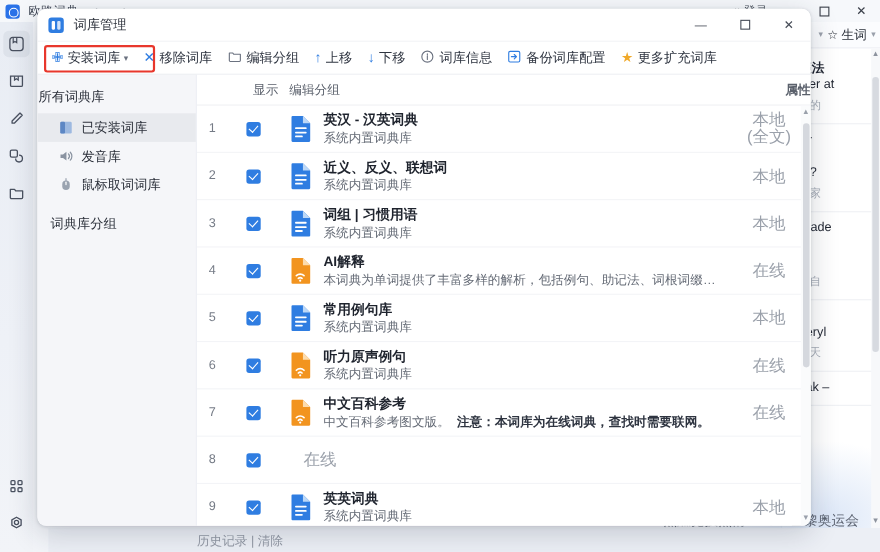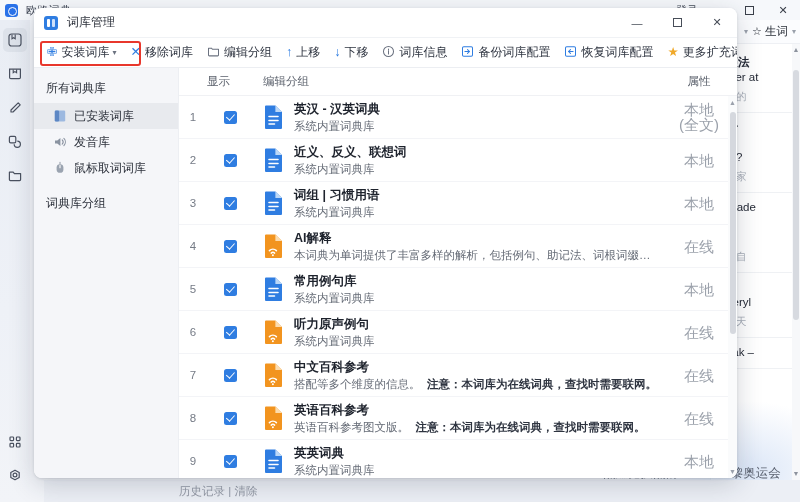--- a/index.html
+++ b/index.html
@@ -151,39 +151,39 @@
     position: absolute; left: 6px; top: 3px; width: 101px; height: 25px;
     border: 2px solid #e8372c; border-radius: 3px; pointer-events: none;
   }
 
   
   .dlg-body { display: flex; height: calc(470px - 30px - 30px); }
   .side {
     width: 145px; background: #f5f6f9; border-right: 1px solid #edeff3;
     padding-top: 10px; flex: none;
   }
-  .side-title { font-size: 12px; color: #2c313b; padding: 2px 0 6px 12px; }
+  .side-title { font-size: 12px; color: #2c313b; padding: 2px 0 6px 1px; }
   .side-item {
     display: flex; align-items: center; gap: 7px; height: 26px;
     padding-left: 18px; font-size: 12px; color: #2c313b;
   }
   .side-item.active { background: #e8eaee; }
   .si-ico { width: 15px; height: 15px; display: flex; align-items: center; justify-content: center; flex: none; }
   .side-group { font-size: 12px; color: #2c313b; padding: 14px 0 0 12px; }
 
   
   .table-wrap { flex: 1; position: relative; overflow: hidden; background: #fff; }
   .thead {
     height: 28px; display: flex; align-items: center;
     font-size: 11.5px; color: #5b616c; border-bottom: 1px solid #f0f1f4;
   }
   .th-idx { width: 28px; }
-  .th-show { width: 46px; text-align: left; }
+  .th-show { width: 46px; text-align: right; }
   .th-name { flex: 1; padding-left: 10px; }
-  .th-attr { width: 76px; text-align: center; }
+  .th-attr { width: 76px; text-align: right; font-weight: bold; }
   .tbody { position: absolute; top: 28px; left: 0; right: 0; bottom: 0; overflow: hidden; }
   .trow {
     display: flex; align-items: center; height: 43px;
     border-bottom: 1px solid #f3f4f7;
   }
   .td-idx { width: 28px; text-align: center; font-size: 11.5px; color: #757b86; }
   .td-show { width: 46px; display: flex; justify-content: center; }
   .cb {
     width: 13px; height: 13px; border-radius: 2.5px; background: #2f7de1;
     position: relative;
@@ -384,29 +384,20 @@
         <span>词库信息</span>
       </div>
       <div class="tbtn">
         <span class="gi">
           <svg width="13" height="13" viewBox="0 0 14 14">
               <rect x="1.6" y="1.8" width="10.8" height="10.4" rx="1.4" fill="none" stroke="#2f7de1" stroke-width="1.1"></rect>
               <path d="M4.2 7h5M7 4.9L9.2 7 7 9.1" fill="none" stroke="#2f7de1" stroke-width="1.1" stroke-linecap="round" stroke-linejoin="round"></path>
             </svg>
         </span>
         <span>备份词库配置</span>
-      </div>
-      <div class="tbtn">
-        <span class="gi">
-          <svg width="13" height="13" viewBox="0 0 14 14">
-              <rect x="1.6" y="1.8" width="10.8" height="10.4" rx="1.4" fill="none" stroke="#2f7de1" stroke-width="1.1"></rect>
-              <path d="M9.8 7h-5M7 4.9L4.8 7 7 9.1" fill="none" stroke="#2f7de1" stroke-width="1.1" stroke-linecap="round" stroke-linejoin="round"></path>
-            </svg>
-        </span>
-        <span>恢复词库配置</span>
       </div>
       <div class="tbtn">
         <span class="gi amber">★</span>
         <span>更多扩充词库</span>
       </div>
 
       <div class="tbtn-highlight"></div>
     </div>
 
     <div class="dlg-body">
@@ -604,47 +595,33 @@
               <span class="doc-ico">
                 <svg width="22" height="26" viewBox="0 0 22 26">
                     <path d="M3 1.5h9.4L19 8.1V24a1 1 0 0 1-1 1H3a1 1 0 0 1-1-1V2.5a1 1 0 0 1 1-1z" fill="#f2941f"></path>
                     <path d="M12.4 1.5L19 8.1h-6.6z" fill="#fcdcae"></path>
                     <path d="M6.4 17.6a5 5 0 0 1 7 0M8.2 20.1a2.5 2.5 0 0 1 3.4 0" fill="none" stroke="#fff" stroke-width="1.5" stroke-linecap="round"></path>
                     <circle cx="9.9" cy="22.2" r="1" fill="#fff"></circle>
                   </svg>
               </span>
               <span class="name-texts">
                 <span class="nm" style="display:block">中文百科参考</span>
-                <span class="sub" style="display:block"><span>搭配等多个维度的信息。</span>&nbsp;&nbsp;<span class="warn">注意：本词库为在线词典，查找时需要联网。</span></span>
+                <span class="sub" style="display:block"><span>中文百科参考图文版。</span>&nbsp;&nbsp;<span class="warn">注意：本词库为在线词典，查找时需要联网。</span></span>
               </span>
             </div>
             <div class="td-attr">
               <div>在线</div>
             </div>
           </div>
 
           <div class="trow">
             <div class="td-idx">8</div>
             <div class="td-show">
                 <span class="cb"></span>
               </div>
-            <div class="td-name">
-              <span class="doc-ico">
-                <svg width="22" height="26" viewBox="0 0 22 26">
-                    <path d="M3 1.5h9.4L19 8.1V24a1 1 0 0 1-1 1H3a1 1 0 0 1-1-1V2.5a1 1 0 0 1 1-1z" fill="#f2941f"></path>
-                    <path d="M12.4 1.5L19 8.1h-6.6z" fill="#fcdcae"></path>
-                    <path d="M6.4 17.6a5 5 0 0 1 7 0M8.2 20.1a2.5 2.5 0 0 1 3.4 0" fill="none" stroke="#fff" stroke-width="1.5" stroke-linecap="round"></path>
-                    <circle cx="9.9" cy="22.2" r="1" fill="#fff"></circle>
-                  </svg>
-              </span>
-              <span class="name-texts">
-                <span class="nm" style="display:block">英语百科参考</span>
-                <span class="sub" style="display:block"><span>英语百科参考图文版。</span>&nbsp;&nbsp;<span class="warn">注意：本词库为在线词典，查找时需要联网。</span></span>
-              </span>
-            </div>
             <div class="td-attr">
               <div>在线</div>
             </div>
           </div>
 
           <div class="trow">
             <div class="td-idx">9</div>
             <div class="td-show">
                 <span class="cb"></span>
               </div>

